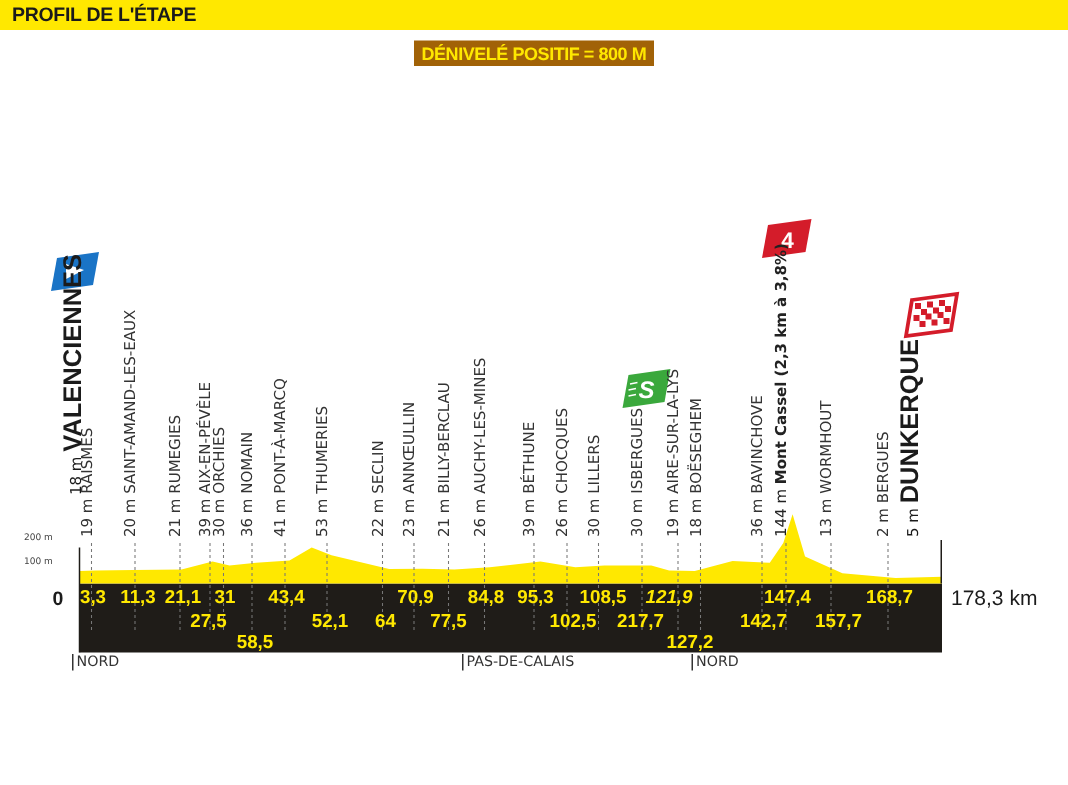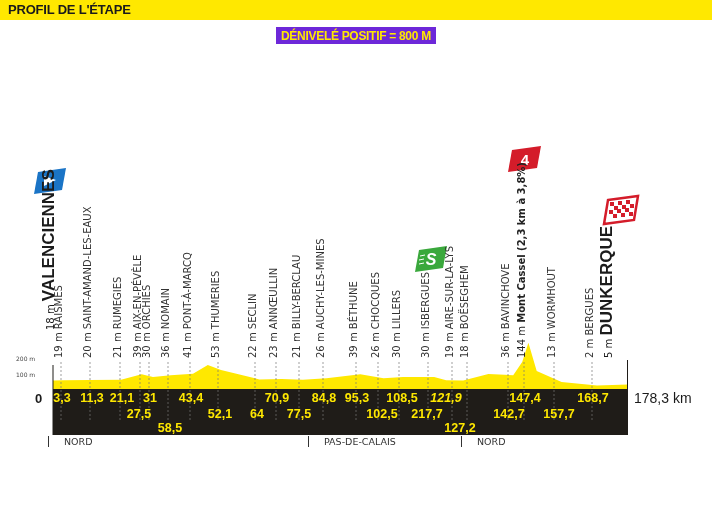--- a/index.html
+++ b/index.html
@@ -1,28 +1,28 @@
 <!DOCTYPE html>
 <html><head>
 <meta charset="utf-8">
 <style>
   html,body{margin:0;padding:0;background:#fff;}
   body{width:712px;height:523px;position:relative;overflow:hidden;font-family:"Liberation Sans",sans-serif;}
   .topbar{position:absolute;left:0;top:0;width:712px;height:20px;background:#ffe800;}
   .topbar .title{position:absolute;left:8px;top:2px;font-weight:bold;font-size:13px;color:#1b1b1b;letter-spacing:-0.2px;font-family:"Liberation Sans",sans-serif;}
-  .deniv{position:absolute;left:276px;top:27px;background:#6d28d9;color:#ffe800;font-weight:bold;font-size:12px;padding:2px 5px 1px 5px;letter-spacing:-0.3px;}
+  .deniv{position:absolute;left:276px;top:27px;background:#a16207;color:#ffe800;font-weight:bold;font-size:12px;padding:2px 5px 1px 5px;letter-spacing:-0.3px;}
   .chart{position:absolute;left:0;top:0;width:712px;height:523px;}
   .vlabel{position:absolute;transform-origin:0 0;transform:rotate(-90deg);white-space:nowrap;font-size:10px;color:#333;line-height:10px;font-family:"DejaVu Sans",sans-serif;}
   .vlabel.big{font-weight:bold;font-size:17px;color:#1b1b1b;font-family:"Liberation Sans",sans-serif;line-height:17px;}
   .vlabel.bold{font-weight:bold;color:#222;}
   .km{position:absolute;color:#ffe800;font-weight:bold;font-size:12.5px;font-family:"Liberation Sans",sans-serif;transform:translateX(-50%);white-space:nowrap;}
   .total{position:absolute;left:634px;top:390px;font-weight:normal;font-size:14px;color:#1b1b1b;}
   .zero{position:absolute;left:35px;top:391px;font-weight:bold;font-size:13px;color:#1b1b1b;}
   .ytick{position:absolute;font-size:6px;color:#444;font-family:"DejaVu Sans",sans-serif;}
-  .region{position:absolute;top:436px;font-size:9.5px;color:#333;font-family:"DejaVu Sans",sans-serif;border-left:1px solid #333;padding-left:15px;line-height:11px;}
+  .region{position:absolute;top:436px;font-size:9.5px;color:#333;font-family:"DejaVu Sans",sans-serif;border-left:1px solid #333;padding-left:2px;line-height:11px;}
 </style>
 </head>
 <body>
 
 <div class="topbar">
   <span class="title">PROFIL DE L'ÉTAPE</span>
 </div>
 <div class="deniv">DÉNIVELÉ POSITIF = 800 M</div>
 
 <svg class="chart" id="profile-svg" width="712" height="523" viewBox="0 0 712 523" xmlns="http://www.w3.org/2000/svg">

